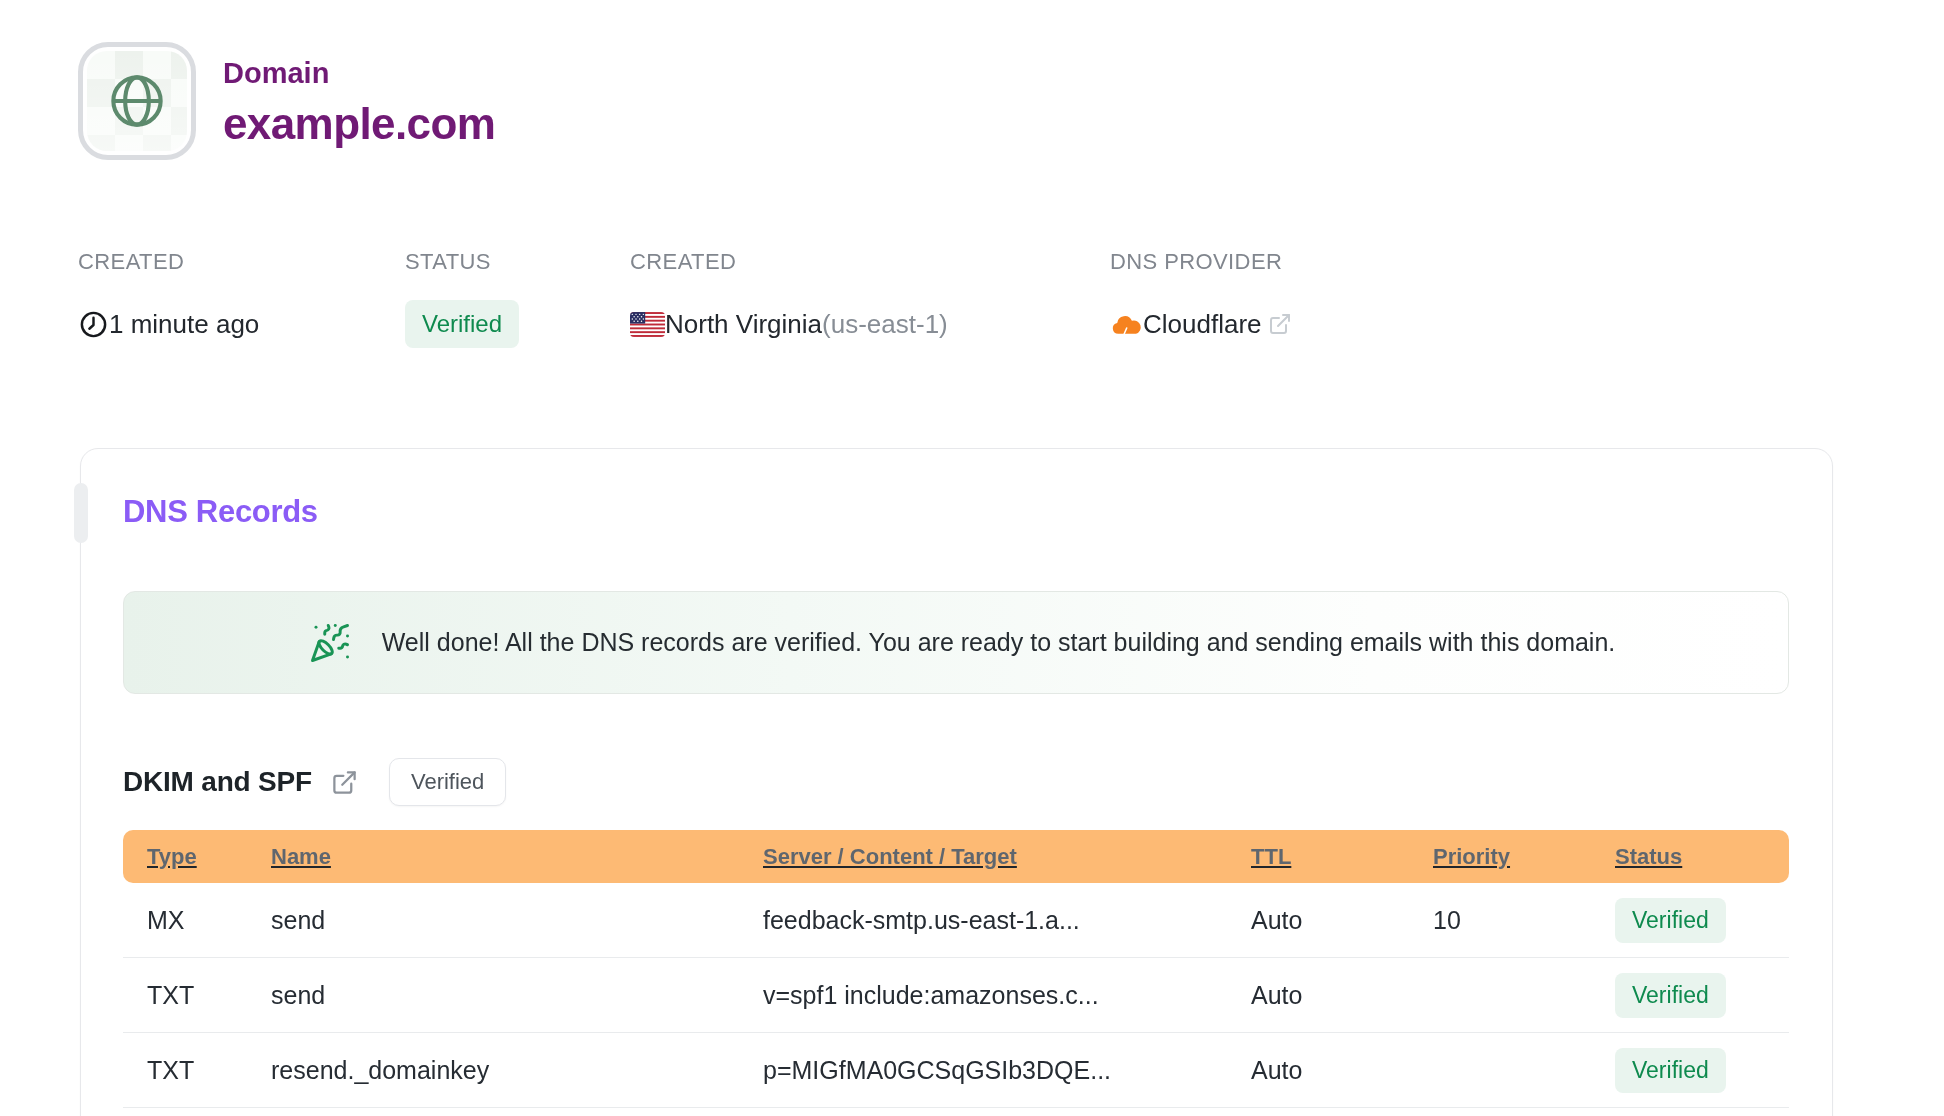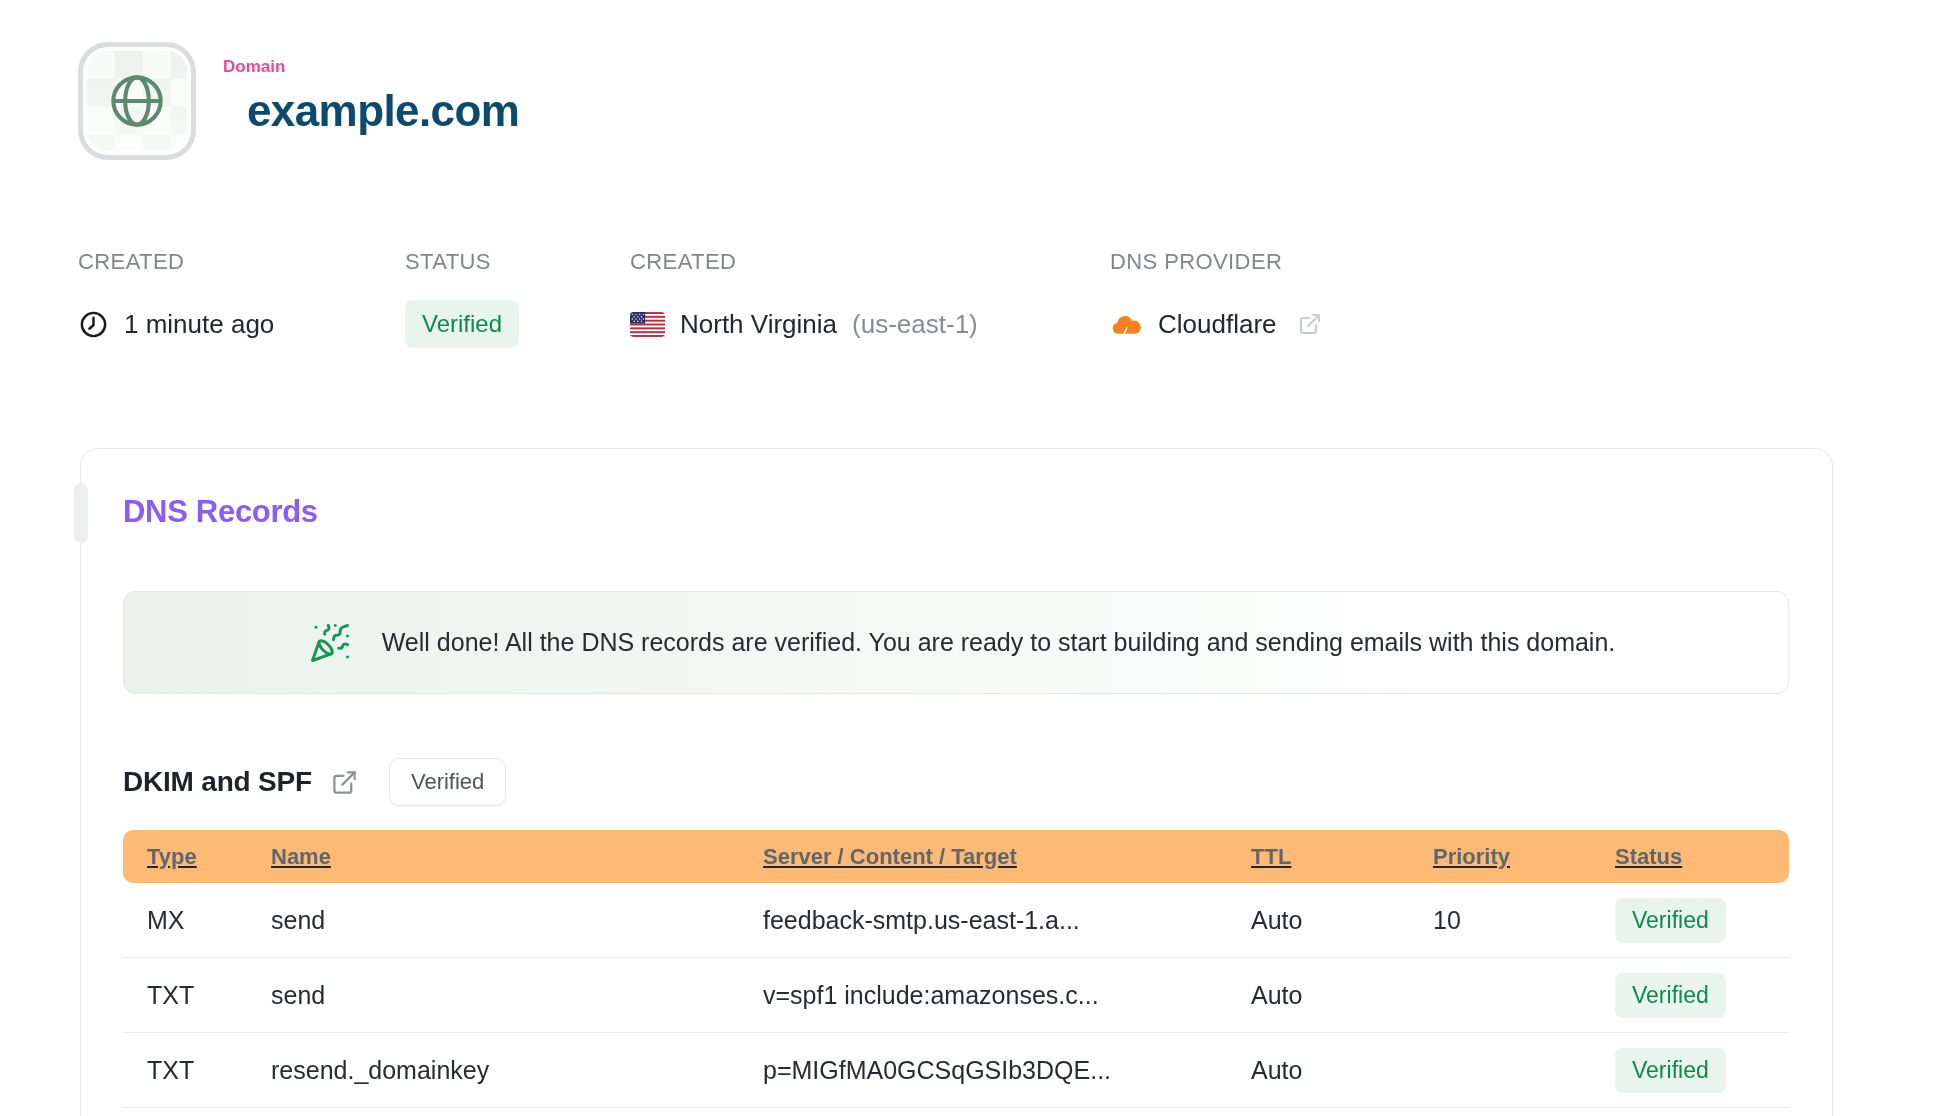--- a/index.html
+++ b/index.html
@@ -10,33 +10,33 @@
   .page-header { position:relative; padding:42px 0 0 78px; display:flex; }
   .tile { width:118px; height:118px; border:5px solid #dadce0; border-radius:30px;
     padding:4px; background:#ffffff; }
   .tile-inner { width:100%; height:100%; border-radius:20px; overflow:hidden;
     display:flex; align-items:center; justify-content:center;
     background-color:#f8fbf8;
     background-image:linear-gradient(180deg, rgba(255,255,255,0) 0%, rgba(255,255,255,.55) 100%),
       conic-gradient(#edf2ed 25%, transparent 0 50%, #edf2ed 0 75%, transparent 0);
     background-size:auto,56px 56px; }
   .title-block { margin-left:27px; padding-top:15px; }
-  .kicker { font-size:17px; font-weight:600; color:#ec4899; }
-  .page-title { font-size:44px; font-weight:700; color:#0c4a6e; letter-spacing:-0.6px; margin-top:9px;margin-left:24px; }
+  .kicker { font-size:29px; font-weight:600; color:#701a75; }
+  .page-title { font-size:44px; font-weight:700; color:#701a75; letter-spacing:-0.6px; margin-top:9px; }
   .header-actions { position:absolute; top:80px; right:111px; display:flex; gap:29px; }
   .btn { display:flex; align-items:center; justify-content:center; gap:11px; height:54px;
     background:#fdfdfe; border:1.5px solid #e3e5e9; border-radius:12px; cursor:pointer;
     box-shadow:0 1px 2px rgba(0,0,0,.03); }
   .btn-api { padding:0 22px; font-size:26px; color:#31373e; font-weight:500; }
   .btn-more { width:57px; font-size:28px; color:#2c3238; letter-spacing:1px; padding-bottom:6px; }
 
   
   .meta-row { display:flex; padding-left:78px; margin-top:89px; }
   .meta-col .meta-label { font-size:22px; color:#81868e; font-weight:500; letter-spacing:.4px; }
-  .meta-value { margin-top:21px; display:flex; align-items:center; gap:15px;
+  .meta-value { margin-top:21px; display:flex; align-items:center; 
     font-size:26px; color:#23282e; min-height:56px; }
   .m-created { width:327px; } .m-status { width:225px; } .m-region { width:480px; }
   .badge-green { display:inline-flex; align-items:center; background:#e9f4ee; color:#0e8a4e;
     border-radius:8px; padding:10px 17px; font-size:24px; font-weight:500; }
   .muted { color:#878d95; }
   .flag-wrap { width:35px; height:25px; border-radius:4px; overflow:hidden;
     box-shadow:0 0 0 1px rgba(0,0,0,.06) inset; flex:none; }
 
   
   .card { position:relative; margin:96px 0 0 80px; width:1753px; height:760px;

